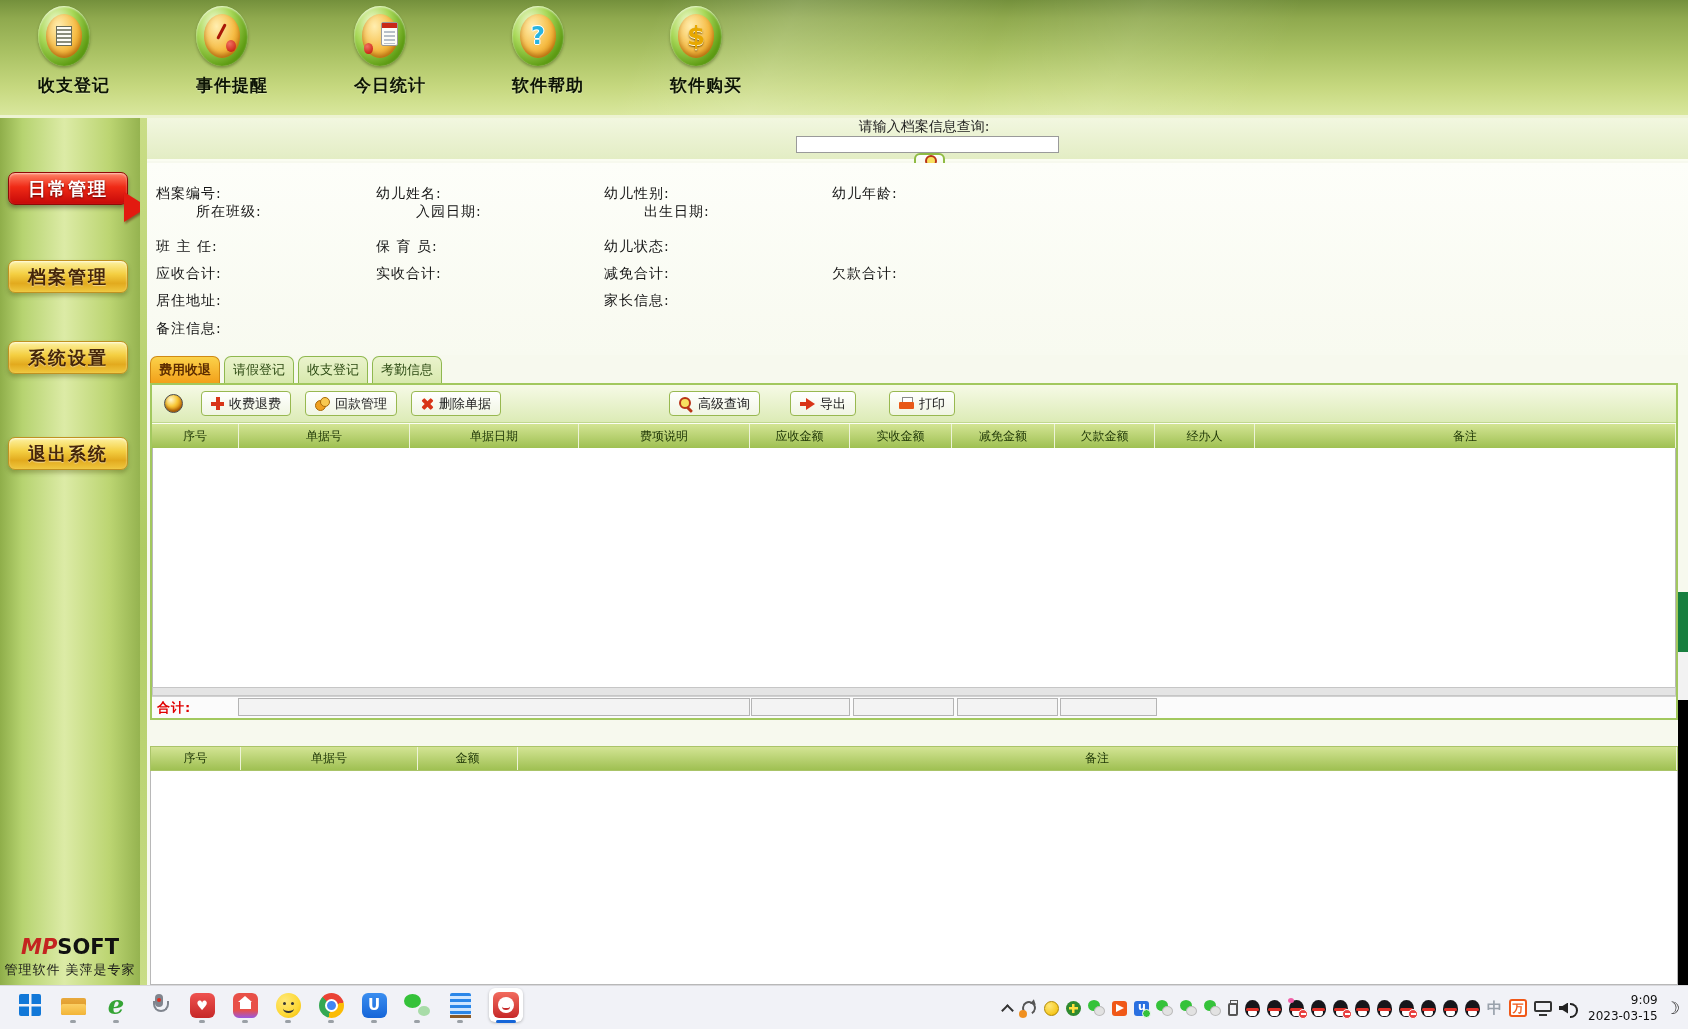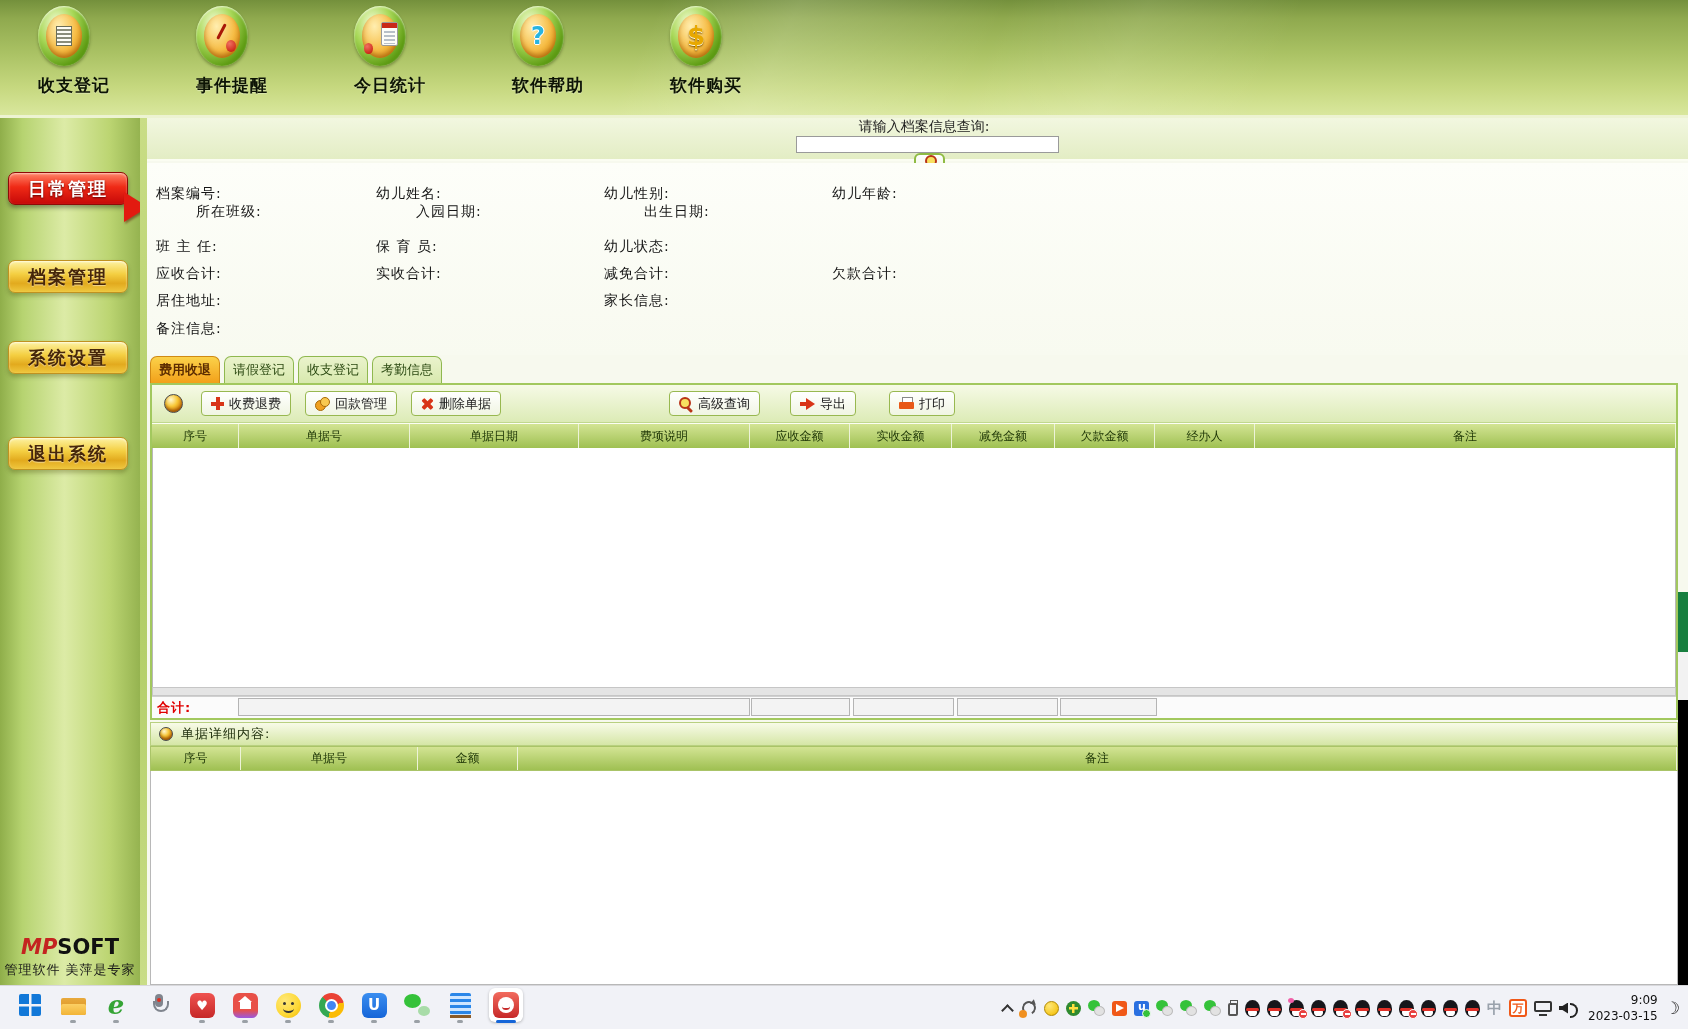--- a/index.html
+++ b/index.html
@@ -392,24 +392,20 @@
       <div class="total-row">
         <span class="total-label">合计:</span>
         <span class="tcell tw"></span>
         <span class="tcell t1"></span>
         <span class="tcell t2"></span>
         <span class="tcell t3"></span>
         <span class="tcell t4"></span>
       </div>
     </div>
 
-    <div class="detail-bar">
-      <span class="orb small"></span>
-      <span class="detail-title">单据详细内容:</span>
-    </div>
     <div class="detail-header">
       <div class="hcol d0">序号</div>
       <div class="hcol d1">单据号</div>
       <div class="hcol d3">金额</div>
       <div class="hcol d4">备注</div>
     </div>
     <div class="detail-body"></div>
   </div>
 
   <div class="edge-green"></div>

